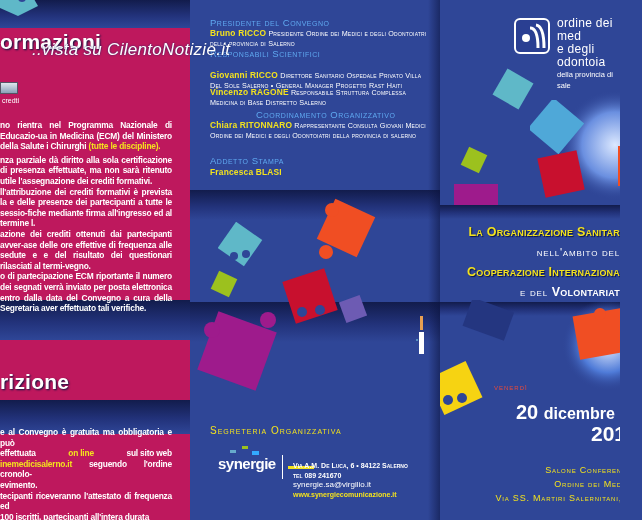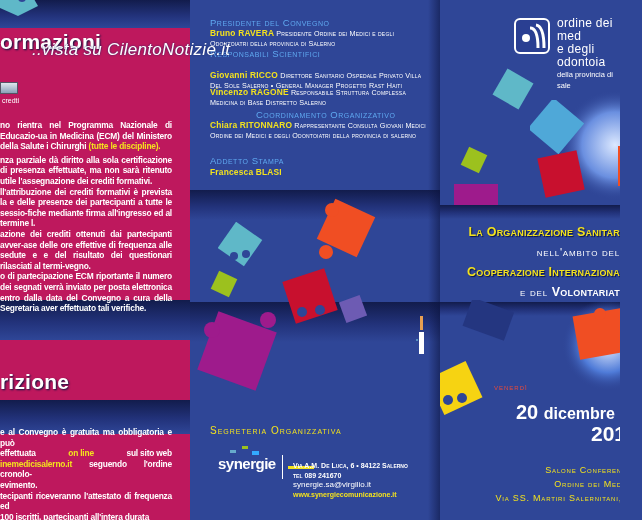--- a/index.html
+++ b/index.html
@@ -157,21 +157,21 @@
   <div class="pz" style="left:-52px;top:4px;">
     <svg width="64" height="56">
         <path d="M8 12 L40 4 L52 36 L20 48 Z" fill="#f04e23"></path>
         <circle cx="22" cy="8" r="6" fill="#f04e23"></circle>
         <circle cx="14" cy="40" r="5" fill="#f04e23"></circle>
       </svg>
   </div>
 
   <div class="sect-h" style="top:17px;">Presidente del Convegno</div>
   <div class="sect-t" style="top:28px;">
-    <b>Bruno RAVERA</b> <span>Presidente Ordine dei Medici e degli Odontoiatri della provincia di Salerno</span>
+    <b>Bruno RICCO</b> <span>Presidente Ordine dei Medici e degli Odontoiatri della provincia di Salerno</span>
   </div>
 
   <div class="sect-h" style="top:48px;">Responsabili Scientifici</div>
   <div class="sect-t" style="top:63px;margin-top:7px;">
     <b>Giovanni RICCO</b> <span>Direttore Sanitario Ospedale Privato Villa Del Sole Salerno • General Manager Progetto Rast Haiti</span>
   </div>
   <div class="sect-t" style="top:87px;">
     <b>Vincenzo RAGONE</b> <span>Responsabile Struttura Complessa Medicina di Base Distretto Salerno</span>
   </div>
 

